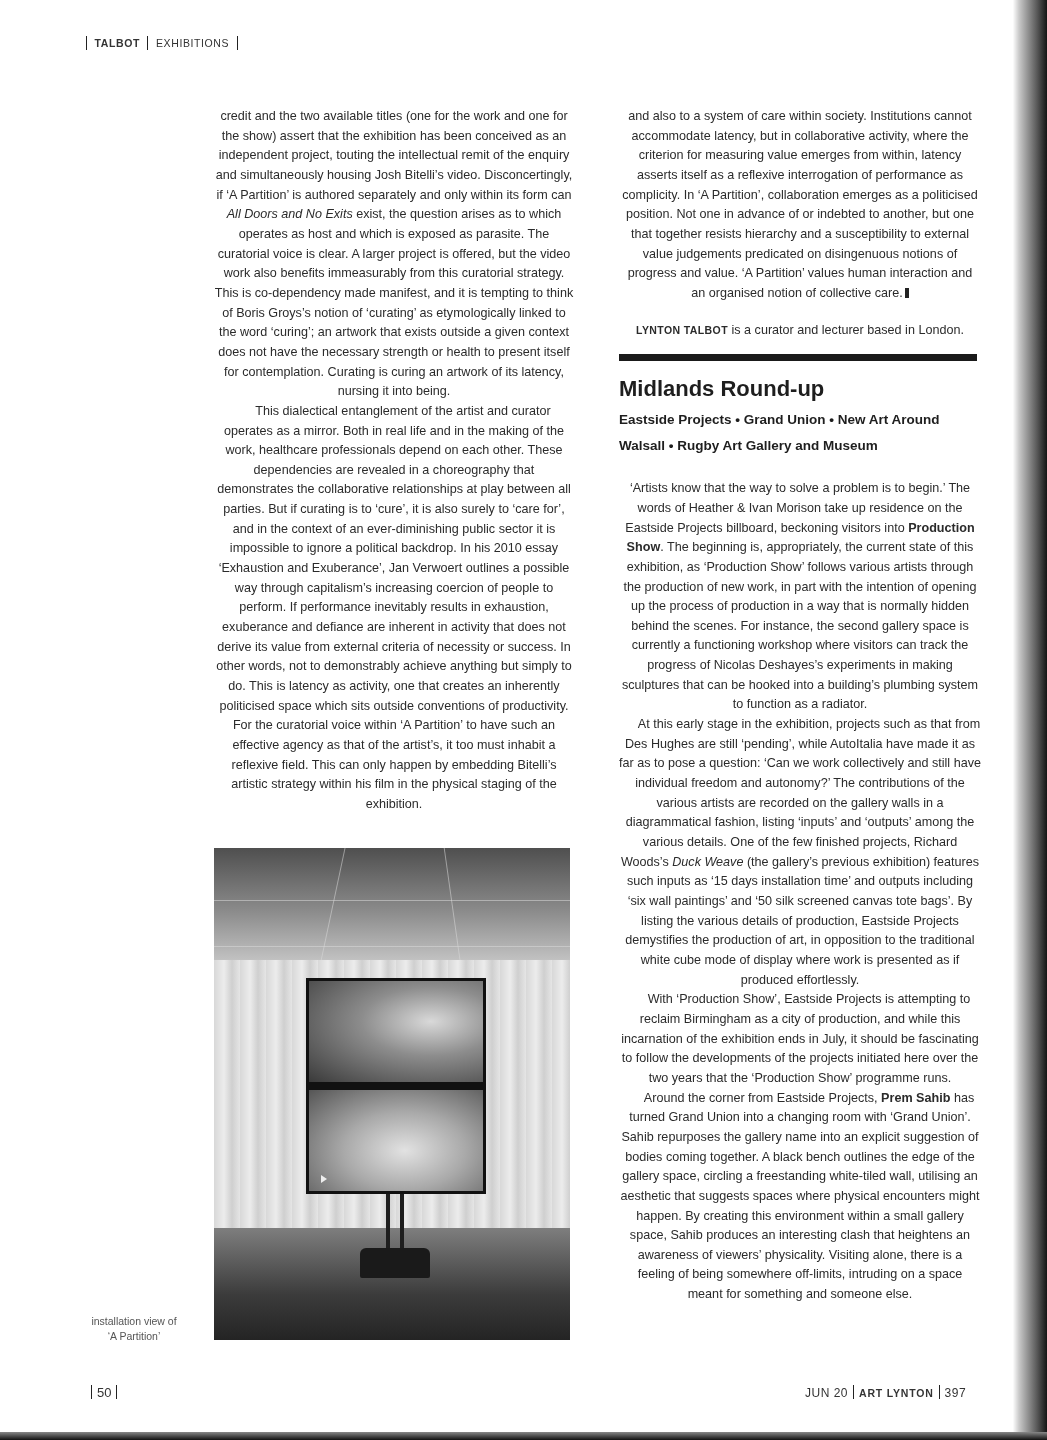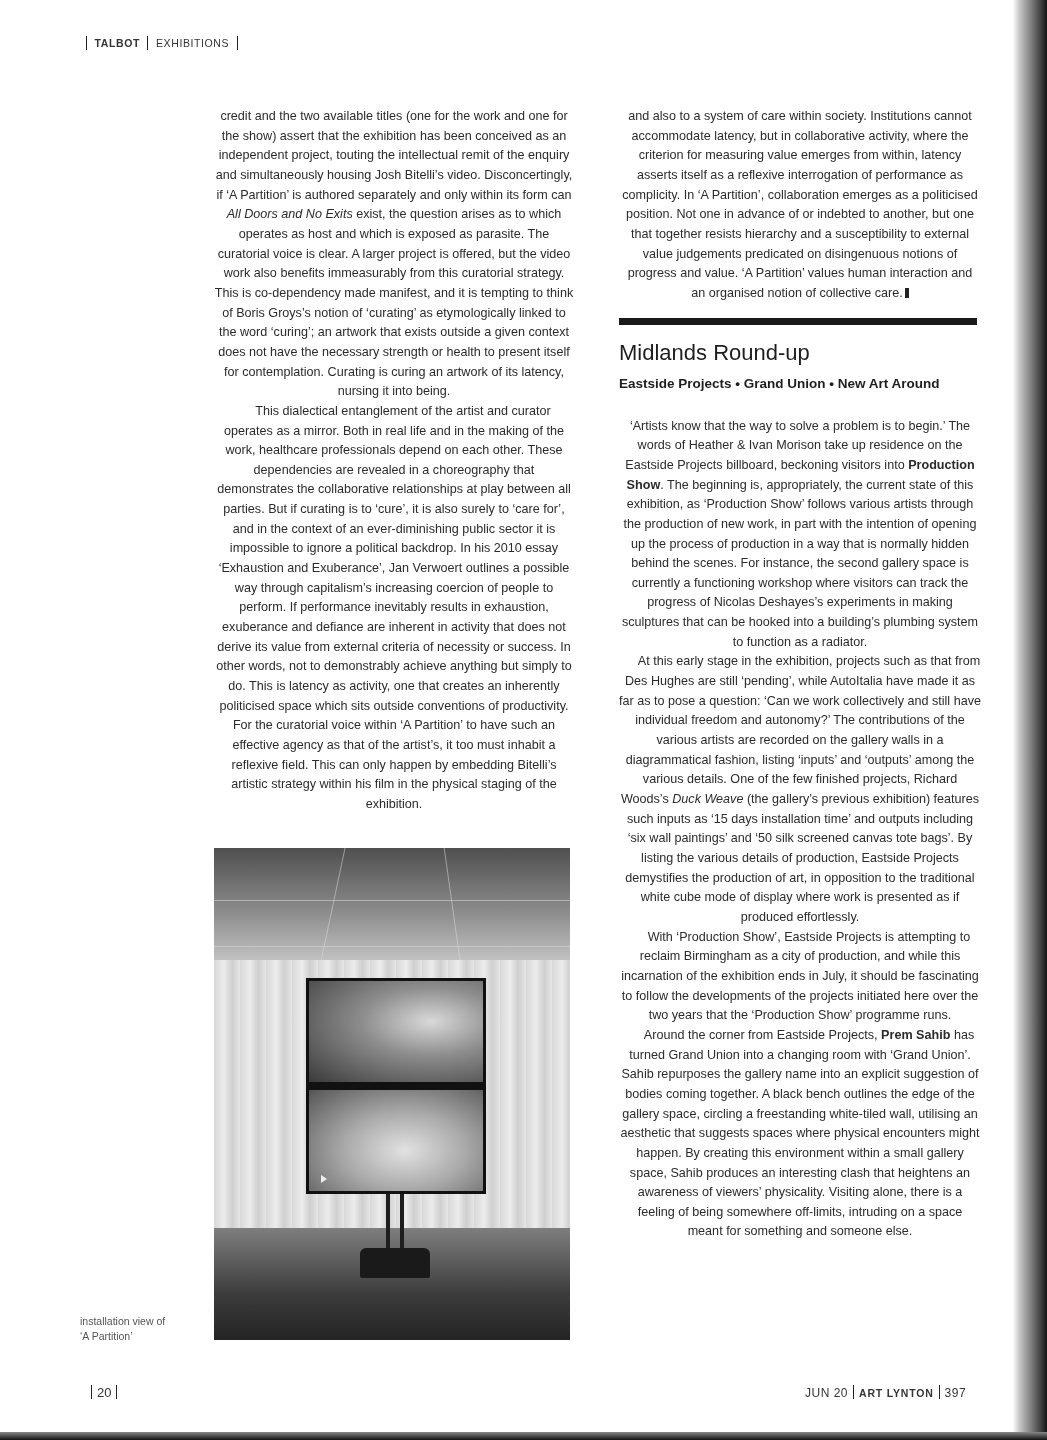--- a/index.html
+++ b/index.html
@@ -26,21 +26,21 @@
     position: absolute; font-size: 12.6px; line-height: 19.65px; color: #2b2b2b;
   }
   .col p { margin: 0; text-align: center; }
   .col p.indent { text-indent: 18px; }
   #col-left { left: 214px; top: 107px; width: 360px; }
   #col-right { left: 595px; top: 107px; width: 362px; margin-left: 24px; }
   .endmark { display: inline-block; width: 4px; height: 10px; background: #222; vertical-align: -1px; margin-left: 2px; }
   .bio { margin-top: 17px !important; }
   .bio .name { font-weight: bold; font-size: 10.5px; letter-spacing: 0.4px; }
   .rule { height: 7px; background: #1a1a1a; margin-top: 14px; margin-bottom: 14px; width: 358px; }
-  .headline { font-size: 22px; font-weight: normal; line-height: 28px; color: #1e1e1e; margin: 0 0 4px 0; }
+  .headline { font-size: 22px; font-weight: bold; line-height: 28px; color: #1e1e1e; margin: 0 0 4px 0; }
   .subhead { font-size: 13.5px; font-weight: bold; line-height: 26px; color: #1e1e1e; margin: 0 0 20px 0; }
   .figure {
     position: absolute; left: 214px; top: 848px; width: 356px; height: 492px;
     background: #6a6a6a; overflow: hidden;
   }
   .ceiling { position: absolute; left: 0; top: 0; width: 100%; height: 118px;
     background: linear-gradient(to bottom, #4f4f4f 0%, #8d8d8d 55%, #c8c8c8 100%); }
   .ceiling .tile { position: absolute; background: #d9d9d9; opacity: 0.55; }
   .curtain { position: absolute; left: 0; top: 112px; width: 100%; height: 268px;
     background: repeating-linear-gradient(to right, #d8d8d8 0px, #ececec 10px, #cfcfcf 18px, #e5e5e5 26px); }
@@ -48,21 +48,21 @@
     background: linear-gradient(to bottom, #7e7e7e 0%, #3b3b3b 60%, #242424 100%); }
   .monitor { position: absolute; left: 92px; top: 130px; width: 180px; height: 216px; background: #111; }
   .screen { position: absolute; left: 3px; width: 174px; height: 101px; }
   .screen.top { top: 3px; background: radial-gradient(ellipse at 70% 40%, #d9d9d9 0%, #8d8d8d 40%, #3a3a3a 100%); }
   .screen.bottom { top: 112px; background: radial-gradient(ellipse at 55% 60%, #e2e2e2 0%, #a9a9a9 45%, #555 100%); }
   .play { position: absolute; left: 12px; bottom: 8px; width: 0; height: 0;
     border-top: 4px solid transparent; border-bottom: 4px solid transparent; border-left: 6px solid #eee; }
   .stand-pole { position: absolute; top: 346px; width: 4px; height: 62px; background: #1e1e1e; }
   .stand-base { position: absolute; left: 146px; top: 400px; width: 70px; height: 30px; background: #1a1a1a; border-radius: 6px 6px 2px 2px; }
   .caption {
-    position: absolute; left: 80px; top: 1314px; width: 108px; text-align: left;
+    position: absolute; left: 80px; top: 1314px; width: 108px; text-align: center;
     font-size: 10.5px; line-height: 15px; color: #555;
   }
   .folio-left { position: absolute; left: 86px; top: 1385px; font-size: 13px; color: #333; }
   .folio-right { position: absolute; left: 805px; top: 1385px; font-size: 12px; color: #333; letter-spacing: 0.5px; }
   .folio-right .mag { font-weight: bold; font-size: 10.5px; letter-spacing: 0.8px; }
   .vbar { display: inline-block; width: 1px; height: 14px; background: #222; vertical-align: -2px; margin: 0 5px; }
 </style>
 </head>
 <body>
 
@@ -102,30 +102,32 @@
   <div class="stand-base"></div>
 </div>
 
 <div class="caption">
   <div>installation view of</div>
   <div>‘A Partition’</div>
 </div>
 
 <div class="col" id="col-right">
   <p><span>and also to a system of care within society. Institutions cannot accommodate latency, but in collaborative activity, where the criterion for measuring value emerges from within, latency asserts itself as a reflexive interrogation of performance as complicity. In ‘A Partition’, collaboration emerges as a politicised position. Not one in advance of or indebted to another, but one that together resists hierarchy and a susceptibility to external value judgements predicated on disingenuous notions of progress and value. ‘A Partition’ values human interaction and an organised notion of collective care.</span><span class="endmark"></span></p>
+  <p class="bio"><span class="name">LYNTON TALBOT</span><span> is a curator and lecturer based in London.</span></p>
   <div class="rule"></div>
   <h2 class="headline">Midlands Round-up</h2>
   <div class="subhead">
     <div>Eastside Projects • Grand Union • New Art Around</div>
+    <div>Walsall • Rugby Art Gallery and Museum</div>
   </div>
   <p><span>‘Artists know that the way to solve a problem is to begin.’ The words of Heather &amp; Ivan Morison take up residence on the Eastside Projects billboard, beckoning visitors into </span><strong>Production Show</strong><span>. The beginning is, appropriately, the current state of this exhibition, as ‘Production Show’ follows various artists through the production of new work, in part with the intention of opening up the process of production in a way that is normally hidden behind the scenes. For instance, the second gallery space is currently a functioning workshop where visitors can track the progress of Nicolas Deshayes’s experiments in making sculptures that can be hooked into a building’s plumbing system to function as a radiator.</span></p>
   <p class="indent"><span>At this early stage in the exhibition, projects such as that from Des Hughes are still ‘pending’, while AutoItalia have made it as far as to pose a question: ‘Can we work collectively and still have individual freedom and autonomy?’ The contributions of the various artists are recorded on the gallery walls in a diagrammatical fashion, listing ‘inputs’ and ‘outputs’ among the various details. One of the few finished projects, Richard Woods’s </span><em>Duck Weave</em><span> (the gallery’s previous exhibition) features such inputs as ‘15 days installation time’ and outputs including ‘six wall paintings’ and ‘50 silk screened canvas tote bags’. By listing the various details of production, Eastside Projects demystifies the production of art, in opposition to the traditional white cube mode of display where work is presented as if produced effortlessly.</span></p>
   <p class="indent">With ‘Production Show’, Eastside Projects is attempting to reclaim Birmingham as a city of production, and while this incarnation of the exhibition ends in July, it should be fascinating to follow the developments of the projects initiated here over the two years that the ‘Production Show’ programme runs.</p>
   <p class="indent"><span>Around the corner from Eastside Projects, </span><strong>Prem Sahib</strong><span> has turned Grand Union into a changing room with ‘Grand Union’. Sahib repurposes the gallery name into an explicit suggestion of bodies coming together. A black bench outlines the edge of the gallery space, circling a freestanding white-tiled wall, utilising an aesthetic that suggests spaces where physical encounters might happen. By creating this environment within a small gallery space, Sahib produces an interesting clash that heightens an awareness of viewers’ physicality. Visiting alone, there is a feeling of being somewhere off-limits, intruding on a space meant for something and someone else.</span></p>
 </div>
 
 <div class="folio-left">
-  <span class="vbar"></span><span>20</span><span class="vbar"></span>
+  <span class="vbar"></span><span>50</span><span class="vbar"></span>
 </div>
 
 <div class="folio-right">
   <span>JUN 20</span><span class="vbar"></span><span class="mag">ART LYNTON</span><span class="vbar"></span><span>397</span>
 </div>
 
 </body></html>

